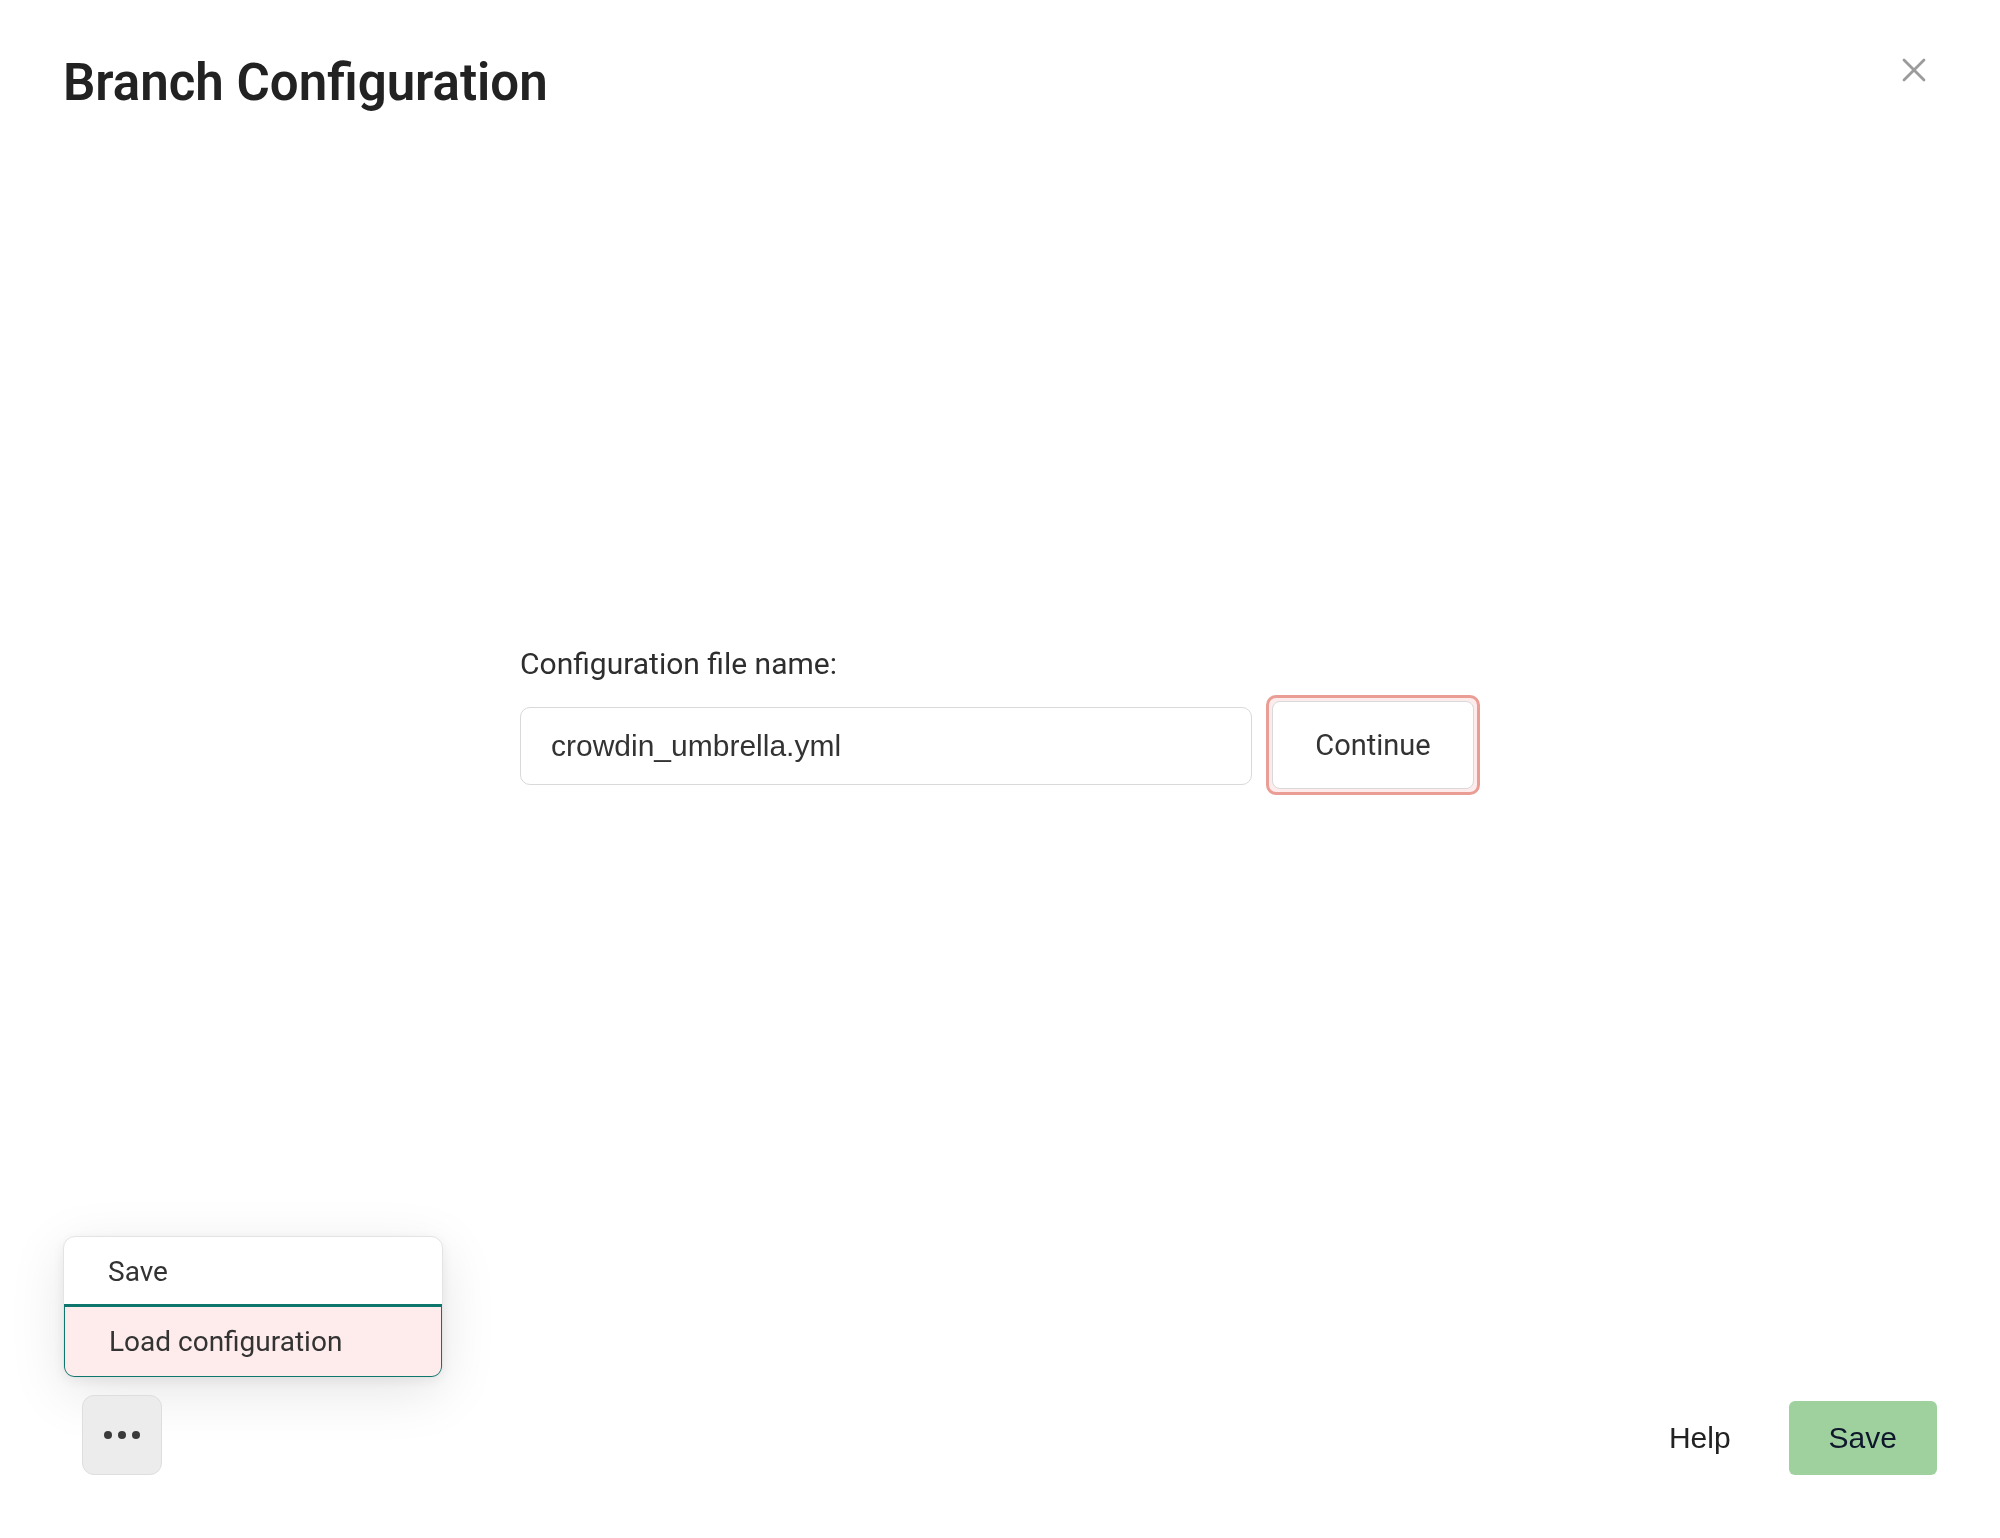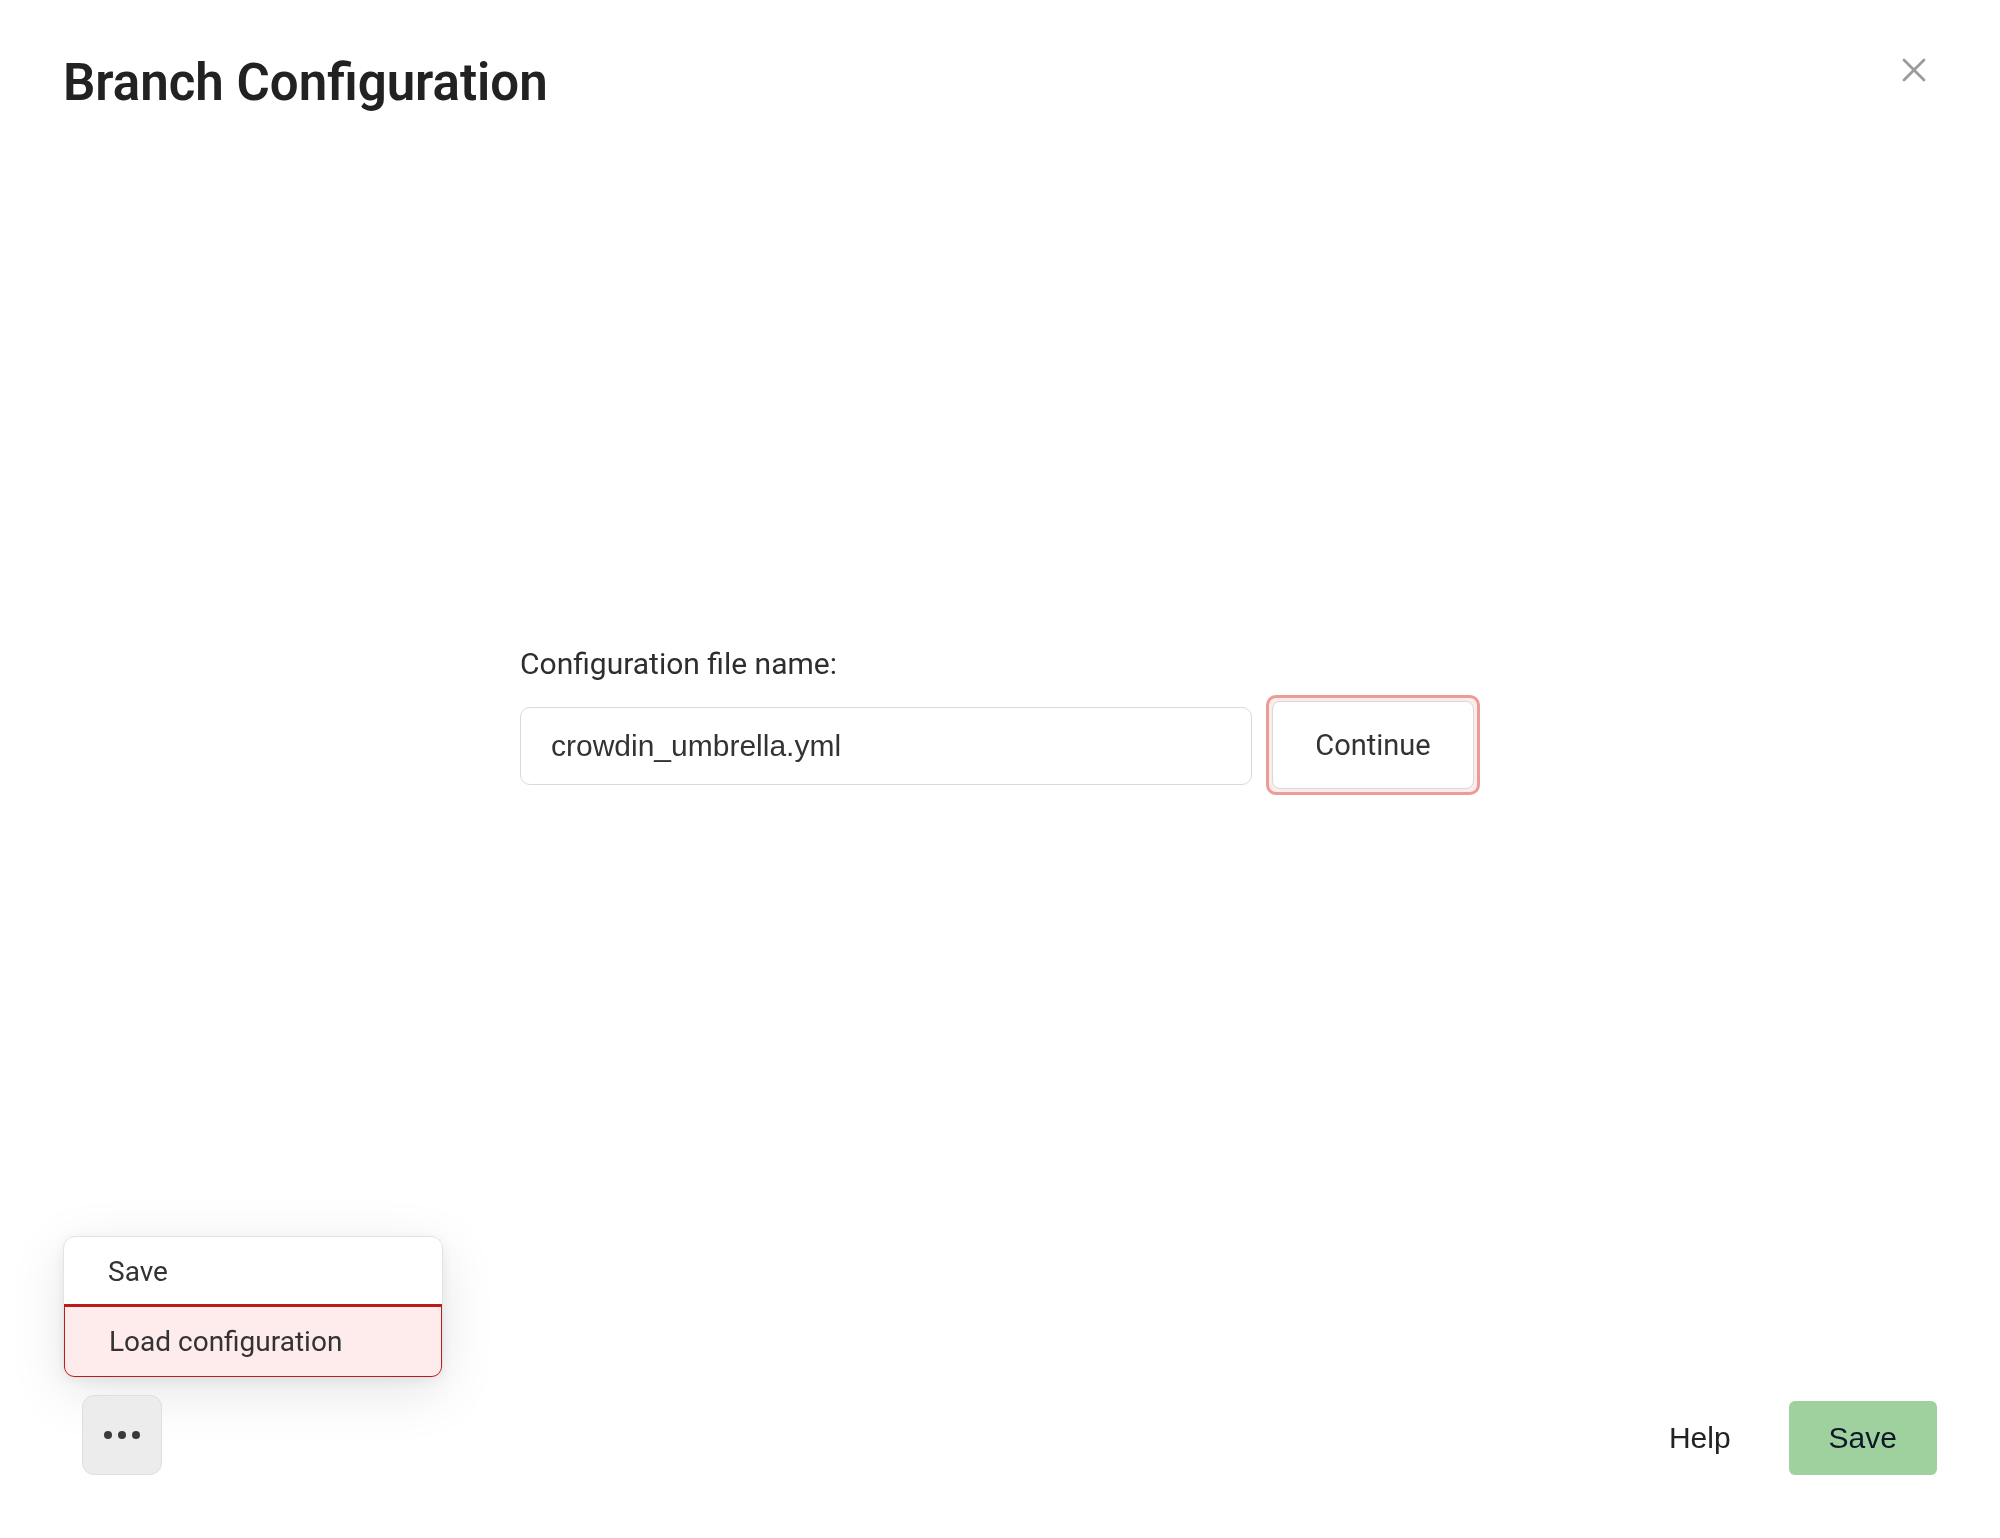--- a/index.html
+++ b/index.html
@@ -103,21 +103,21 @@
       overflow: hidden;
     }
     .popover-item {
       padding: 18px 44px;
       font-size: 28px;
       color: #333;
       cursor: pointer;
     }
     .popover-item.highlighted {
       background: #fdeceb;
-      border: 3px solid #b91c1c;
+      border: 3px solid #0f766e;
       margin: -2px;
       position: relative;
       border-bottom-left-radius: 12px;
       border-bottom-right-radius: 12px;
     }
     .more-btn {
       position: absolute;
       left: 82px;
       bottom: 63px;
       width: 80px;

